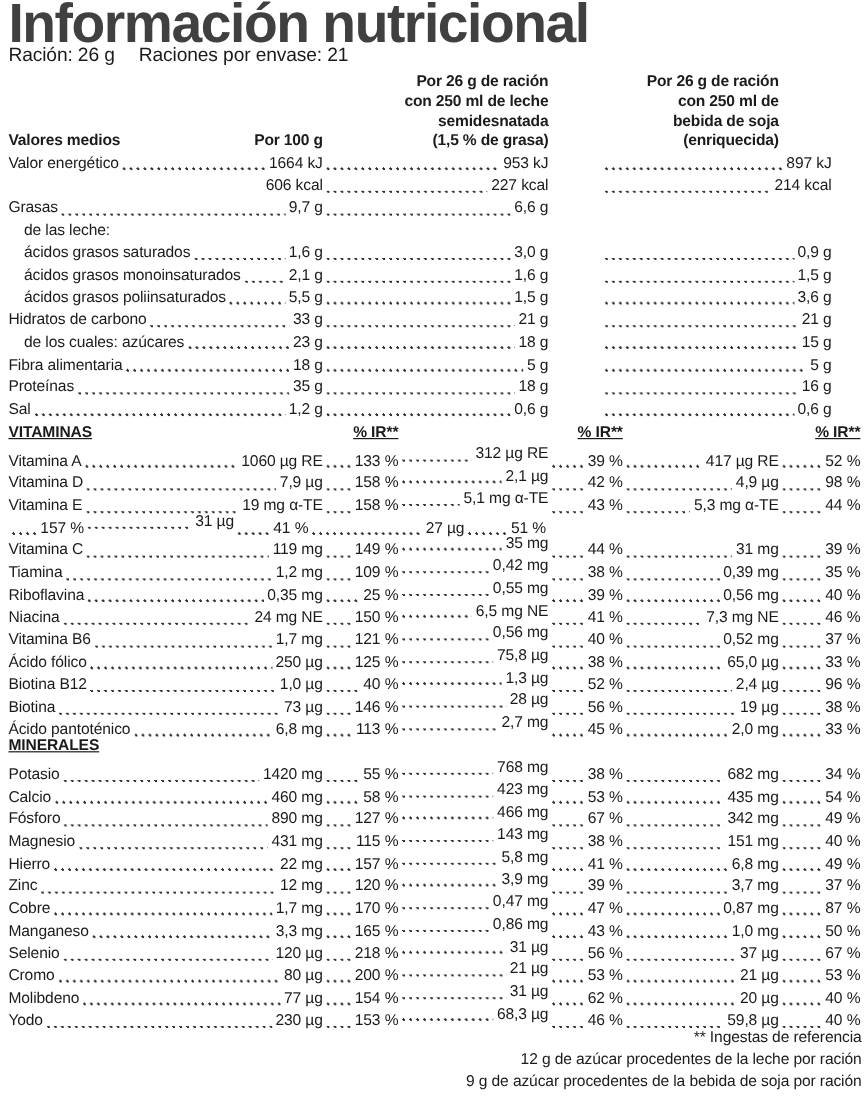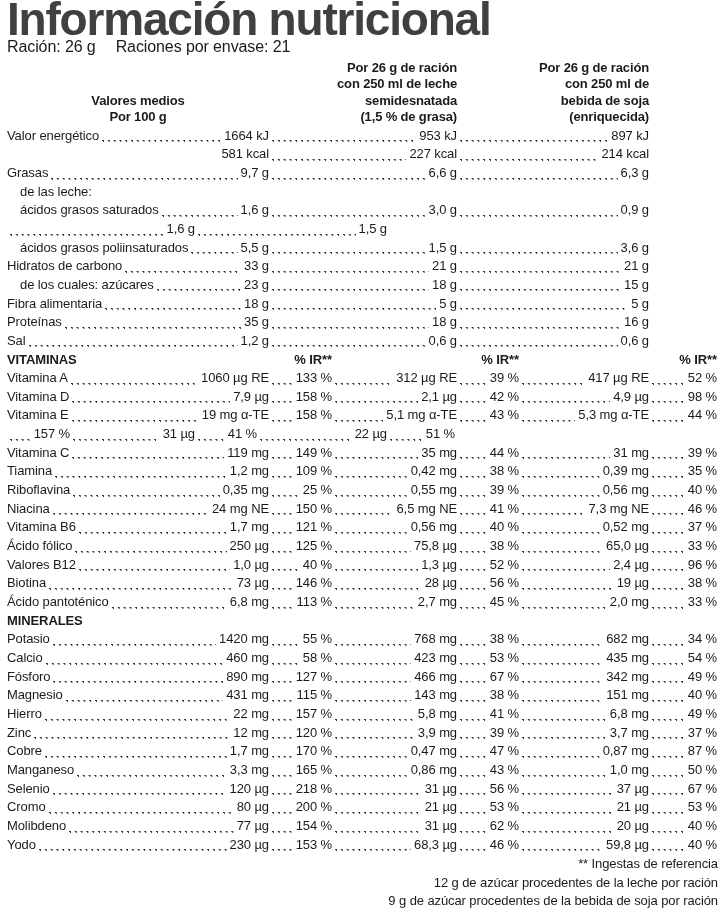--- a/index.html
+++ b/index.html
@@ -11,36 +11,36 @@
   .wrap{padding:0 2px 0 7px;width:711px;}
   .title{
     font-size:46px;font-weight:bold;letter-spacing:-1.2px;line-height:38px;
     margin:0;color:#404040;
   }
   .serv{font-size:16px;line-height:16px;margin-top:1px;letter-spacing:-0.1px;}
   .serv .gap{display:inline-block;width:20px;}
   
   .head{display:flex;align-items:flex-end;font-weight:bold;font-size:13px;
         line-height:16.4px;margin-top:5px;letter-spacing:-0.15px;}
-  .h1box{width:262px;display:flex;justify-content:space-between;align-items:center;flex-direction:column;}
+  .h1box{width:262px;display:flex;justify-content:space-between;align-items:center;}
   .h2box{width:188px;text-align:right;}
   .h3box{width:192px;text-align:right;}
   .hsp{width:68px;}
   
   .tbody{margin-top:1px;}
   .r{display:flex;align-items:baseline;height:18.66px;line-height:18.6px;
      font-size:13px;white-space:nowrap;letter-spacing:-0.1px;}
   .c{display:inline-flex;align-items:baseline;flex:none;}
   .left{width:262px;}
-  .wp1{width:63px;} .wa2{width:125px;} .wp2{width:62px;}
+  .wp1{width:63px;} .wa2{width:125px;align-items:flex-end;} .wp2{width:62px;}
   .wa3{width:130px;} .wp3{width:68px;}
-  .wga2{width:188px;} .wga3{width:192px;} .wsp{width:68px;}
+  .wga2{width:188px;} .wga3{width:192px;padding-left:44px;} .wsp{width:68px;}
   .lab{flex:none;}
   .ind{padding-left:13px;}
-  .b{font-weight:bold;}
+  .b{font-weight:bold;text-decoration:underline;}
   .v{margin-left:auto;flex:none;}
   .dots{
     flex:1 1 0;min-width:5px;align-self:stretch;margin:0 3px;
     background-image:radial-gradient(circle 1.05px at 1.3px calc(100% - 4.3px), #2e2e2e 98%, transparent);
     background-size:5.8px 100%;background-repeat:repeat-x;
   }
   .foot{font-size:13px;line-height:18.5px;margin-top:1px;letter-spacing:-0.1px;text-align:right;}
 </style>
 </head>
 <body>
@@ -88,21 +88,21 @@
           <span class="dots"></span>
           <span class="v">897 kJ</span>
         </span>
         <span class="c wsp">
           <span class="v"></span>
         </span>
       </div>
       <div class="r">
         <span class="c left">
           <span class="lab"></span>
-          <span class="v">581 kcal</span>
+          <span class="v">606 kcal</span>
         </span>
         <span class="c wga2">
           <span class="dots"></span>
           <span class="v">227 kcal</span>
         </span>
         <span class="c wga3">
           <span class="dots"></span>
           <span class="v">214 kcal</span>
         </span>
         <span class="c wsp">
@@ -112,168 +112,169 @@
       <div class="r">
         <span class="c left">
           <span class="lab">Grasas</span>
           <span class="dots"></span>
           <span class="v">9,7 g</span>
         </span>
         <span class="c wga2">
           <span class="dots"></span>
           <span class="v">6,6 g</span>
         </span>
+        <span class="c wsp">
+          <span class="v"></span>
+        </span>
+      </div>
+      <div class="r">
+        <span class="c left">
+          <span class="lab ind">de las leche:</span>
+        </span>
+      </div>
+      <div class="r">
+        <span class="c left">
+          <span class="lab ind">ácidos grasos saturados</span>
+          <span class="dots"></span>
+          <span class="v">1,6 g</span>
+        </span>
+        <span class="c wga2">
+          <span class="dots"></span>
+          <span class="v">3,0 g</span>
+        </span>
         <span class="c wga3">
           <span class="dots"></span>
-          <span class="v">6,3 g</span>
-        </span>
-        <span class="c wsp">
-          <span class="v"></span>
-        </span>
-      </div>
-      <div class="r">
-        <span class="c left">
-          <span class="lab ind">de las leche:</span>
-        </span>
-      </div>
-      <div class="r">
-        <span class="c left">
-          <span class="lab ind">ácidos grasos saturados</span>
+          <span class="v">0,9 g</span>
+        </span>
+        <span class="c wsp">
+          <span class="v"></span>
+        </span>
+      </div>
+      <div class="r">
+        <span class="c left">
+          <span class="lab ind">ácidos grasos monoinsaturados</span>
+          <span class="dots"></span>
+          <span class="v">2,1 g</span>
+        </span>
+        <span class="c wga2">
           <span class="dots"></span>
           <span class="v">1,6 g</span>
         </span>
-        <span class="c wga2">
-          <span class="dots"></span>
-          <span class="v">3,0 g</span>
-        </span>
         <span class="c wga3">
           <span class="dots"></span>
-          <span class="v">0,9 g</span>
-        </span>
-        <span class="c wsp">
-          <span class="v"></span>
-        </span>
-      </div>
-      <div class="r">
-        <span class="c wga2">
-          <span class="dots"></span>
-          <span class="v">1,6 g</span>
+          <span class="v">1,5 g</span>
+        </span>
+        <span class="c wsp">
+          <span class="v"></span>
+        </span>
+      </div>
+      <div class="r">
+        <span class="c left">
+          <span class="lab ind">ácidos grasos poliinsaturados</span>
+          <span class="dots"></span>
+          <span class="v">5,5 g</span>
+        </span>
+        <span class="c wga2">
+          <span class="dots"></span>
+          <span class="v">1,5 g</span>
         </span>
         <span class="c wga3">
           <span class="dots"></span>
-          <span class="v">1,5 g</span>
-        </span>
-        <span class="c wsp">
-          <span class="v"></span>
-        </span>
-      </div>
-      <div class="r">
-        <span class="c left">
-          <span class="lab ind">ácidos grasos poliinsaturados</span>
-          <span class="dots"></span>
-          <span class="v">5,5 g</span>
-        </span>
-        <span class="c wga2">
-          <span class="dots"></span>
-          <span class="v">1,5 g</span>
+          <span class="v">3,6 g</span>
+        </span>
+        <span class="c wsp">
+          <span class="v"></span>
+        </span>
+      </div>
+      <div class="r">
+        <span class="c left">
+          <span class="lab">Hidratos de carbono</span>
+          <span class="dots"></span>
+          <span class="v">33 g</span>
+        </span>
+        <span class="c wga2">
+          <span class="dots"></span>
+          <span class="v">21 g</span>
         </span>
         <span class="c wga3">
           <span class="dots"></span>
-          <span class="v">3,6 g</span>
-        </span>
-        <span class="c wsp">
-          <span class="v"></span>
-        </span>
-      </div>
-      <div class="r">
-        <span class="c left">
-          <span class="lab">Hidratos de carbono</span>
-          <span class="dots"></span>
-          <span class="v">33 g</span>
-        </span>
-        <span class="c wga2">
-          <span class="dots"></span>
           <span class="v">21 g</span>
         </span>
+        <span class="c wsp">
+          <span class="v"></span>
+        </span>
+      </div>
+      <div class="r">
+        <span class="c left">
+          <span class="lab ind">de los cuales: azúcares</span>
+          <span class="dots"></span>
+          <span class="v">23 g</span>
+        </span>
+        <span class="c wga2">
+          <span class="dots"></span>
+          <span class="v">18 g</span>
+        </span>
         <span class="c wga3">
           <span class="dots"></span>
-          <span class="v">21 g</span>
-        </span>
-        <span class="c wsp">
-          <span class="v"></span>
-        </span>
-      </div>
-      <div class="r">
-        <span class="c left">
-          <span class="lab ind">de los cuales: azúcares</span>
-          <span class="dots"></span>
-          <span class="v">23 g</span>
-        </span>
-        <span class="c wga2">
+          <span class="v">15 g</span>
+        </span>
+        <span class="c wsp">
+          <span class="v"></span>
+        </span>
+      </div>
+      <div class="r">
+        <span class="c left">
+          <span class="lab">Fibra alimentaria</span>
           <span class="dots"></span>
           <span class="v">18 g</span>
         </span>
+        <span class="c wga2">
+          <span class="dots"></span>
+          <span class="v">5 g</span>
+        </span>
         <span class="c wga3">
           <span class="dots"></span>
-          <span class="v">15 g</span>
-        </span>
-        <span class="c wsp">
-          <span class="v"></span>
-        </span>
-      </div>
-      <div class="r">
-        <span class="c left">
-          <span class="lab">Fibra alimentaria</span>
+          <span class="v">5 g</span>
+        </span>
+        <span class="c wsp">
+          <span class="v"></span>
+        </span>
+      </div>
+      <div class="r">
+        <span class="c left">
+          <span class="lab">Proteínas</span>
+          <span class="dots"></span>
+          <span class="v">35 g</span>
+        </span>
+        <span class="c wga2">
           <span class="dots"></span>
           <span class="v">18 g</span>
         </span>
-        <span class="c wga2">
-          <span class="dots"></span>
-          <span class="v">5 g</span>
-        </span>
         <span class="c wga3">
           <span class="dots"></span>
-          <span class="v">5 g</span>
-        </span>
-        <span class="c wsp">
-          <span class="v"></span>
-        </span>
-      </div>
-      <div class="r">
-        <span class="c left">
-          <span class="lab">Proteínas</span>
-          <span class="dots"></span>
-          <span class="v">35 g</span>
-        </span>
-        <span class="c wga2">
-          <span class="dots"></span>
-          <span class="v">18 g</span>
+          <span class="v">16 g</span>
+        </span>
+        <span class="c wsp">
+          <span class="v"></span>
+        </span>
+      </div>
+      <div class="r">
+        <span class="c left">
+          <span class="lab">Sal</span>
+          <span class="dots"></span>
+          <span class="v">1,2 g</span>
+        </span>
+        <span class="c wga2">
+          <span class="dots"></span>
+          <span class="v">0,6 g</span>
         </span>
         <span class="c wga3">
           <span class="dots"></span>
-          <span class="v">16 g</span>
-        </span>
-        <span class="c wsp">
-          <span class="v"></span>
-        </span>
-      </div>
-      <div class="r">
-        <span class="c left">
-          <span class="lab">Sal</span>
-          <span class="dots"></span>
-          <span class="v">1,2 g</span>
-        </span>
-        <span class="c wga2">
-          <span class="dots"></span>
           <span class="v">0,6 g</span>
         </span>
-        <span class="c wga3">
-          <span class="dots"></span>
-          <span class="v">0,6 g</span>
-        </span>
         <span class="c wsp">
           <span class="v"></span>
         </span>
       </div>
       <div class="r">
         <span class="c left">
           <span class="lab b">VITAMINAS</span>
         </span>
         <span class="c wp1">
           <span class="v b">% IR**</span>
@@ -380,21 +381,21 @@
         <span class="c wa2">
           <span class="dots"></span>
           <span class="v">31 µg</span>
         </span>
         <span class="c wp2">
           <span class="dots"></span>
           <span class="v">41 %</span>
         </span>
         <span class="c wa3">
           <span class="dots"></span>
-          <span class="v">22 µg</span>
+          <span class="v">27 µg</span>
         </span>
         <span class="c wp3">
           <span class="dots"></span>
           <span class="v">51 %</span>
         </span>
       </div>
       <div class="r">
         <span class="c left">
           <span class="lab">Vitamina C</span>
           <span class="dots"></span>
@@ -551,21 +552,21 @@
           <span class="dots"></span>
           <span class="v">65,0 µg</span>
         </span>
         <span class="c wp3">
           <span class="dots"></span>
           <span class="v">33 %</span>
         </span>
       </div>
       <div class="r">
         <span class="c left">
-          <span class="lab">Valores B12</span>
+          <span class="lab">Biotina B12</span>
           <span class="dots"></span>
           <span class="v">1,0 µg</span>
         </span>
         <span class="c wp1">
           <span class="dots"></span>
           <span class="v">40 %</span>
         </span>
         <span class="c wa2">
           <span class="dots"></span>
           <span class="v">1,3 µg</span>

